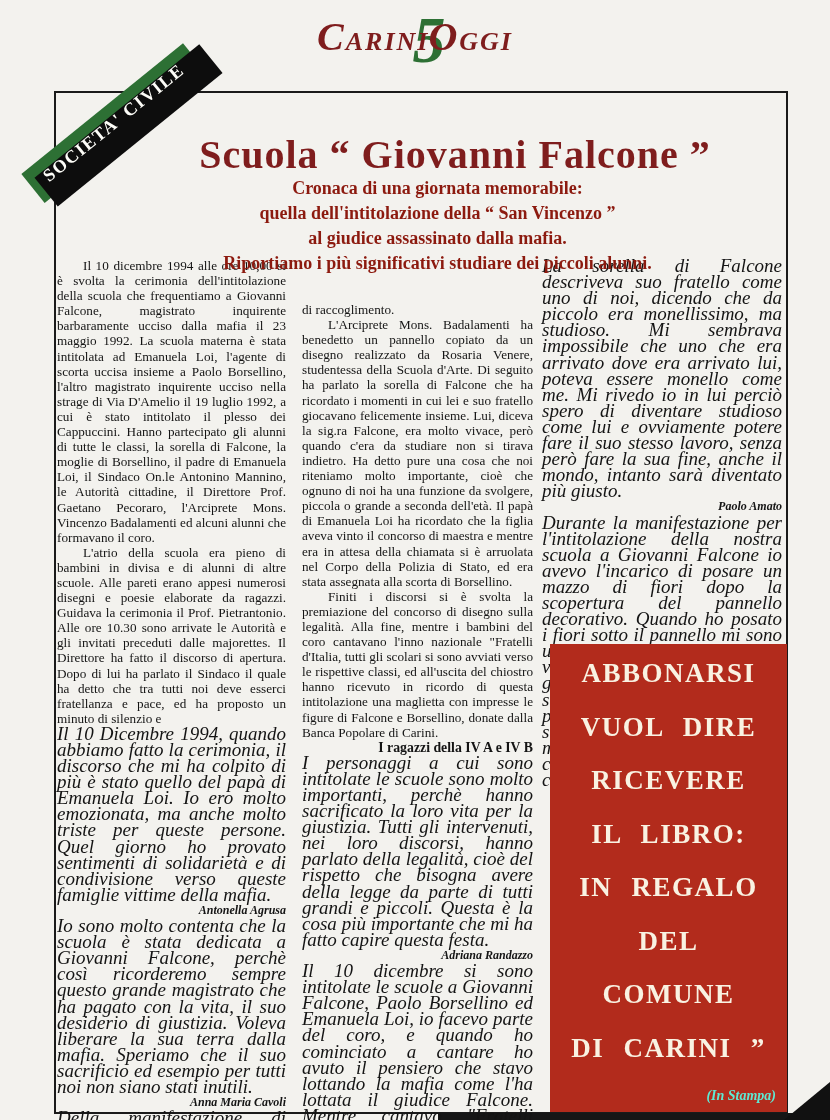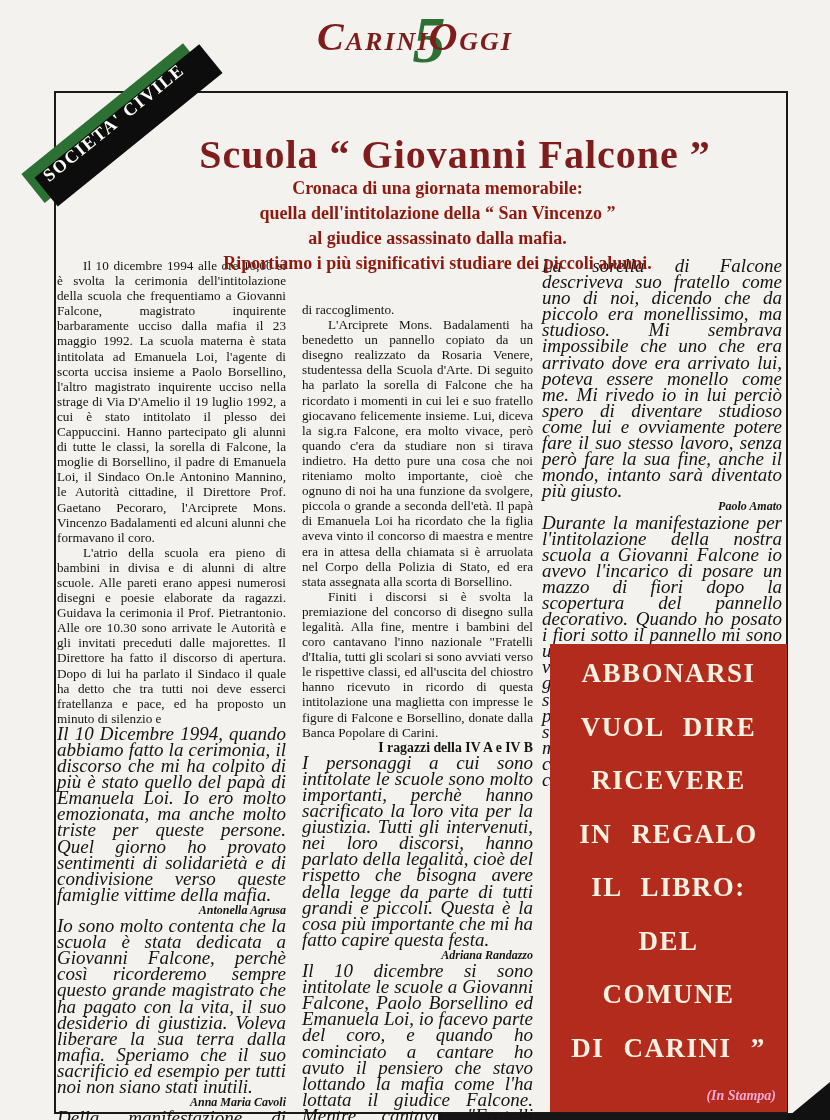--- a/index.html
+++ b/index.html
@@ -47,21 +47,21 @@
   .sig-up{text-align:right;font-weight:bold;font-size:13.8px;margin-top:6px;}
   .mt-lg{margin-top:42px;}
   .mt-md{margin-top:26px;}
   .mt-sm{margin-top:14px;}
   
   .advert{position:absolute;left:550px;top:644px;width:237px;height:468px;background:#b22b1c;
     box-sizing:border-box;padding:16px 5px 8px;display:flex;flex-direction:column;
     justify-content:space-between;z-index:3;}
   .ad-line{text-align:center;color:#f9f2e2;font-weight:bold;font-size:27px;
     letter-spacing:1.5px;word-spacing:11px;line-height:1;white-space:nowrap;}
-  .ad-note{text-align:right;color:#f9a8d4;font-weight:bold;font-style:italic;
+  .ad-note{text-align:right;color:#5eead4;font-weight:bold;font-style:italic;
     font-size:14px;padding-right:6px;}
 </style>
 </head>
 <body>
 
 <div class="masthead">
   <span class="mast-word">Carini</span><span class="mast-num">5</span><span class="mast-word">Oggi</span>
 </div>
 
 <div class="frame"></div>
@@ -107,19 +107,19 @@
   <p class="it">La sorella di Falcone descriveva suo fratello come uno di noi, dicendo che da piccolo era monellissimo, ma studioso. Mi sembrava impossibile che uno che era arrivato dove era arrivato lui, poteva essere monello come me. Mi rivedo io in lui perciò spero di diventare studioso come lui e ovviamente potere fare il suo stesso lavoro, senza però fare la sua fine, anche il mondo, intanto sarà diventato più giusto.</p>
   <p class="sig">Paolo Amato</p>
   <p class="it mt-md">Durante la manifestazione per l'intitolazione della nostra scuola a Giovanni Falcone io avevo l'incarico di posare un mazzo di fiori dopo la scopertura del pannello decorativo. Quando ho posato i fiori sotto il pannello mi sono un pò emozionata perchè vicino a me c'era la sorella del giudice Falcone. Per me è stata una bella cerimonia e le parole che hanno detto la signora Falcone e il direttore mi hanno colpito molto e penso che aiutano noi bambini a capire tante cose.</p>
   <p class="sig">Angela Romano</p>
 </div>
 
 <div class="advert">
   <div class="ad-line">ABBONARSI</div>
   <div class="ad-line">VUOL DIRE</div>
   <div class="ad-line">RICEVERE</div>
+  <div class="ad-line">IL LIBRO:</div>
   <div class="ad-line">IN REGALO</div>
-  <div class="ad-line">IL LIBRO:</div>
   <div class="ad-line">DEL</div>
   <div class="ad-line">COMUNE</div>
   <div class="ad-line">DI CARINI ”</div>
   <div class="ad-note">(In Stampa)</div>
 </div>
 
 </body></html>

